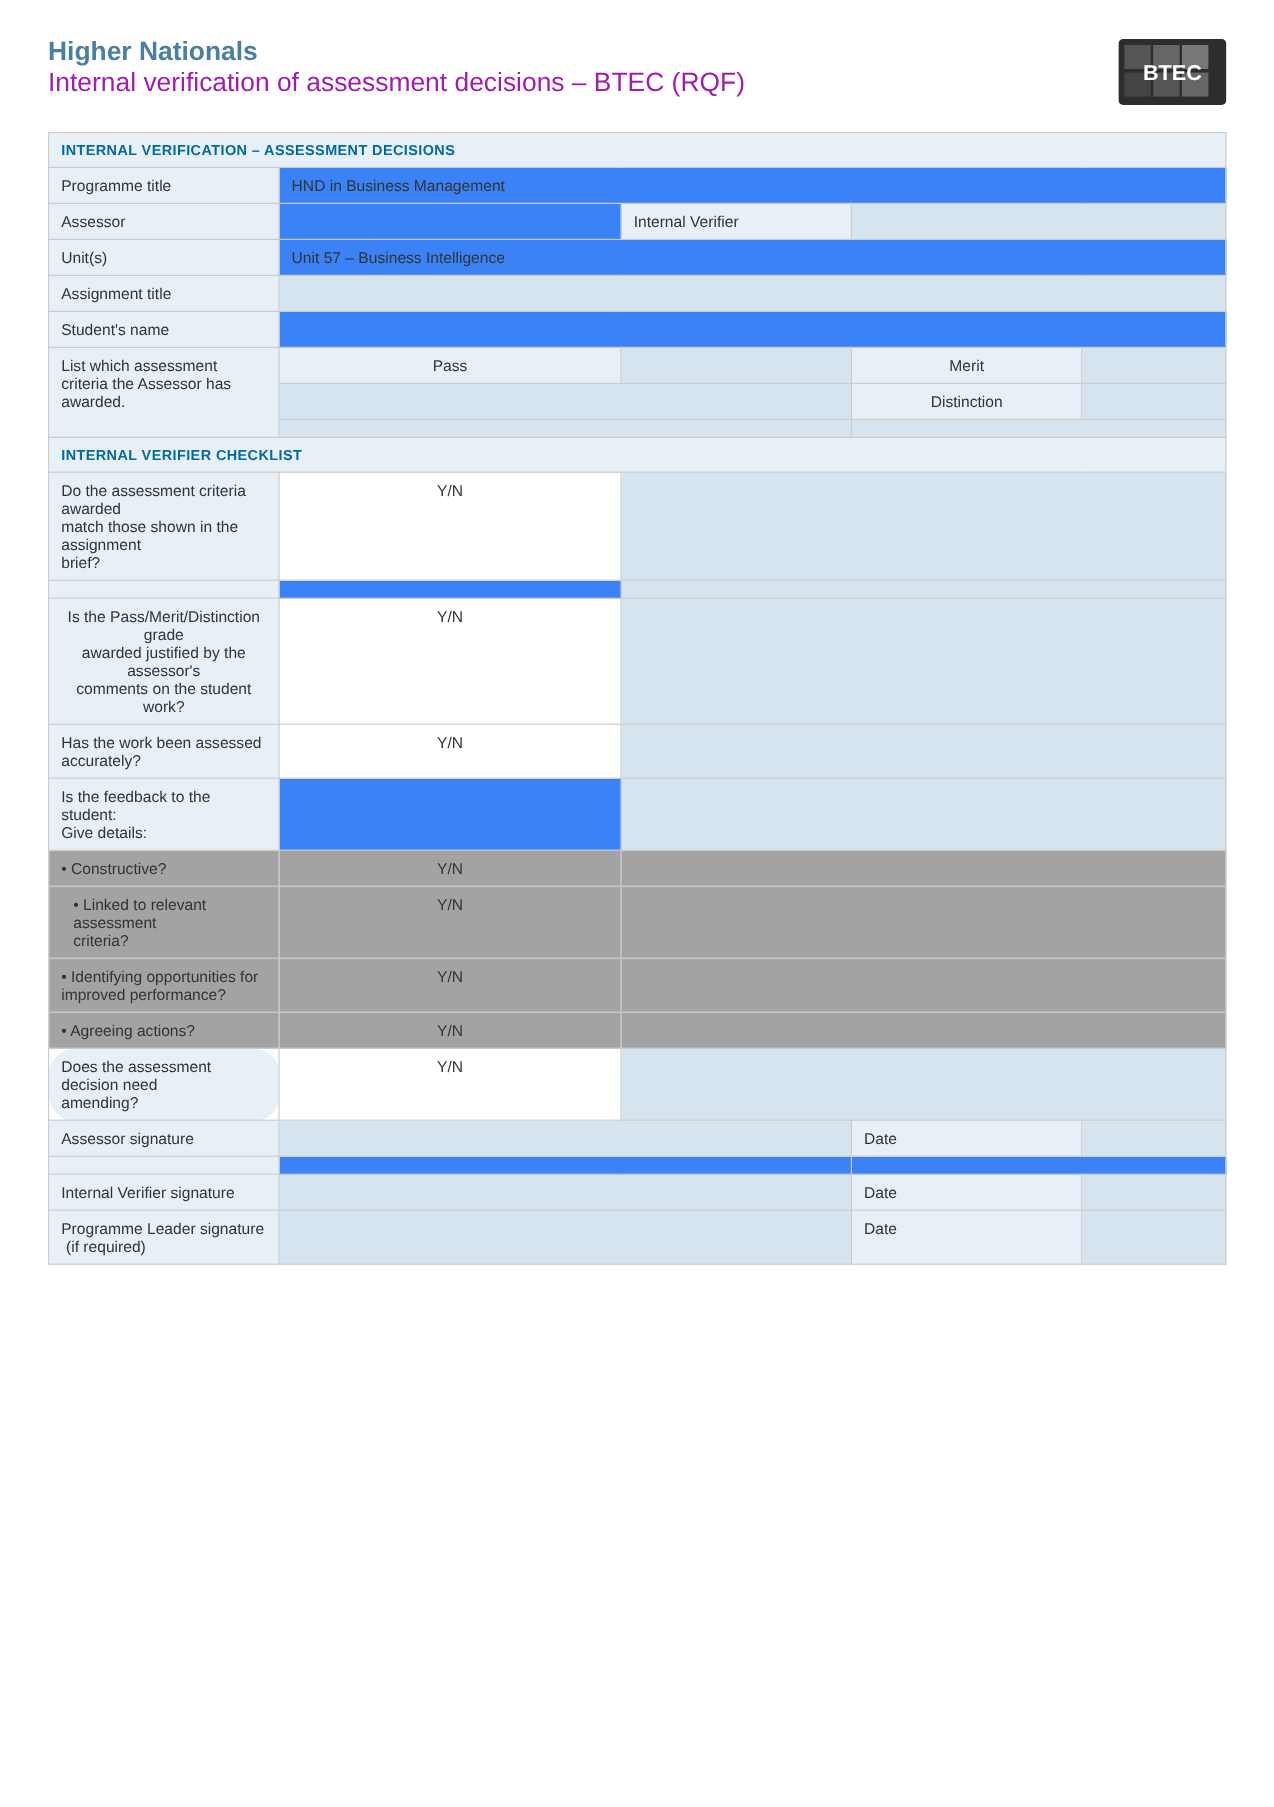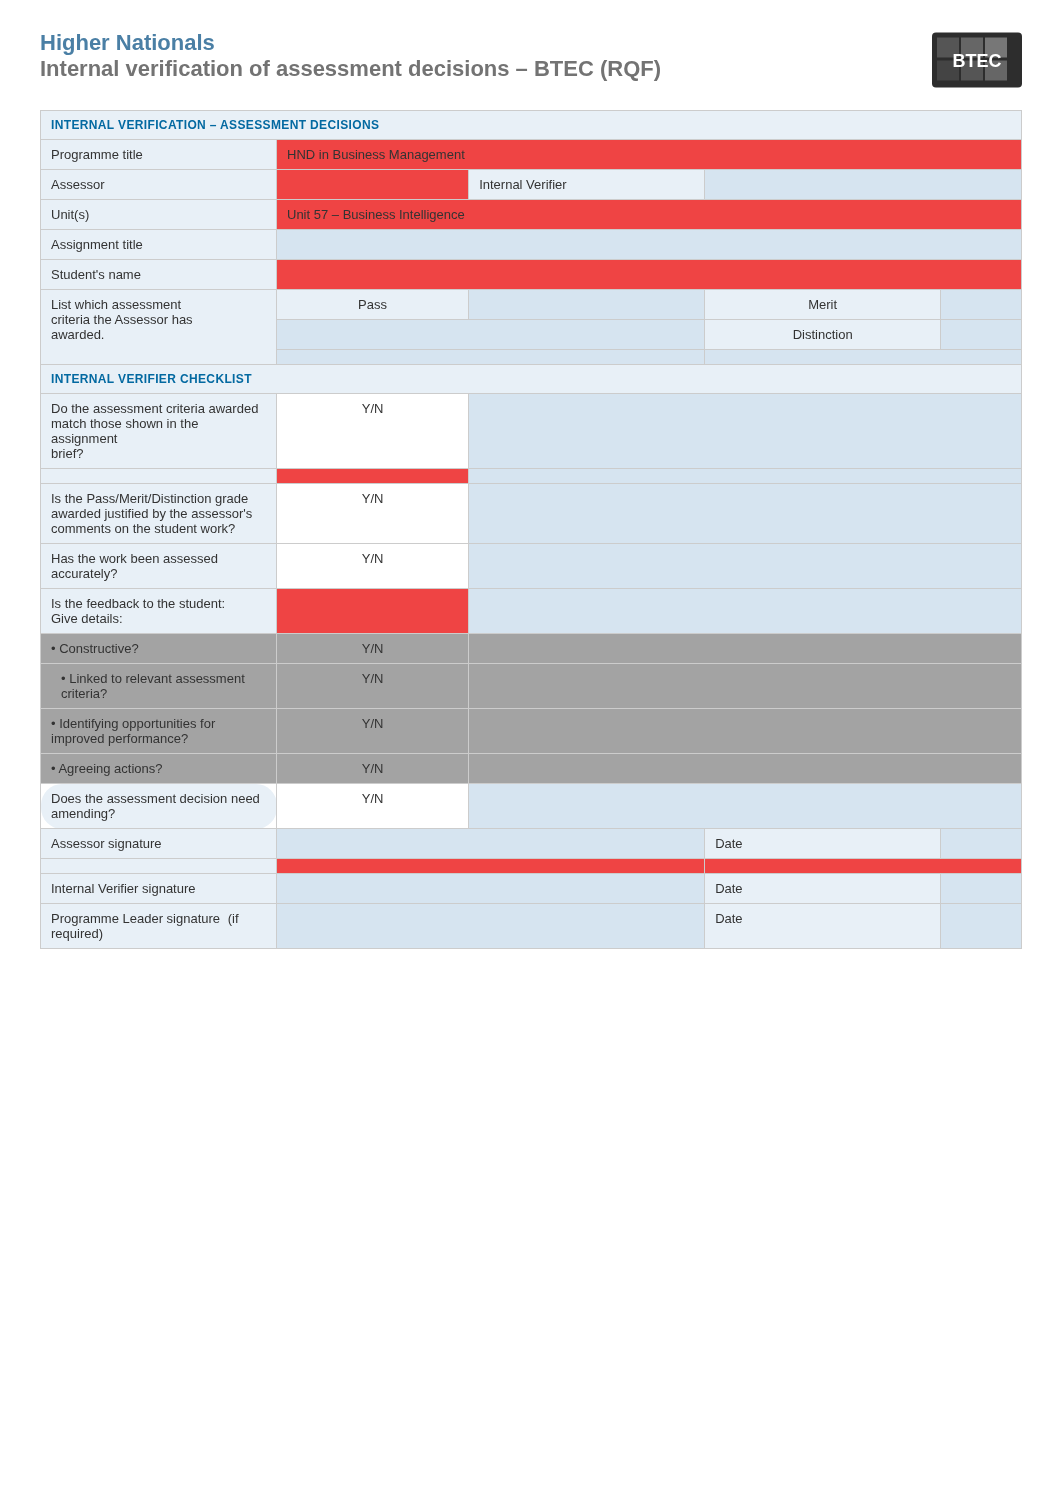--- a/index.html
+++ b/index.html
@@ -20,22 +20,22 @@
       margin-bottom: 20px;
     }
     .header-title h1 {
       font-size: 22px;
       font-weight: 600;
       color: #4a7fa5;
       font-family: Arial, sans-serif;
     }
     .header-title h2 {
       font-size: 22px;
-      font-weight: 700;
-      color: #737373;
+      font-weight: 400;
+      color: #a21caf;
       font-family: Arial, sans-serif;
     }
 
     
     .btec-logo {
       width: 90px;
       height: 60px;
       flex-shrink: 0;
     }
 
@@ -58,26 +58,26 @@
       font-size: 12px;
       letter-spacing: 0.03em;
       color: #0369a1;
     }
 
     
     .label-cell {
       background: #e8f0f7;
       color: #333;
       font-size: 13px;
-      width: 236px;
+      width: 192px;
     }
 
     
     .value-cell {
-      background: #ef4444;
+      background: #3b82f6;
       color: #333;
     }
 
     
     .shaded-cell {
       background: #d6e4f0;
     }
 
     
     .pmd-header {
@@ -188,21 +188,21 @@
     <td class="pmd-yn">Y/N</td>
     <td class="shaded-cell" colspan="3"></td>
   </tr>
   <tr>
     <td class="label-cell"></td>
     <td class="value-cell"></td>
     <td class="shaded-cell" colspan="3"></td>
   </tr>
 
   <tr>
-    <td class="label-cell" style="white-space: pre-line;">Is the Pass/Merit/Distinction grade
+    <td class="label-cell" style="white-space: pre-line; text-align: center;">Is the Pass/Merit/Distinction grade
 awarded justified  by the assessor's
 comments on the student work?</td>
     <td class="pmd-yn">Y/N</td>
     <td class="shaded-cell" colspan="3"></td>
   </tr>
 
   <tr>
     <td class="label-cell" style="white-space: pre-line; margin-left: 12px;">Has the work been assessed
 accurately?</td>
     <td class="pmd-yn">Y/N</td>

